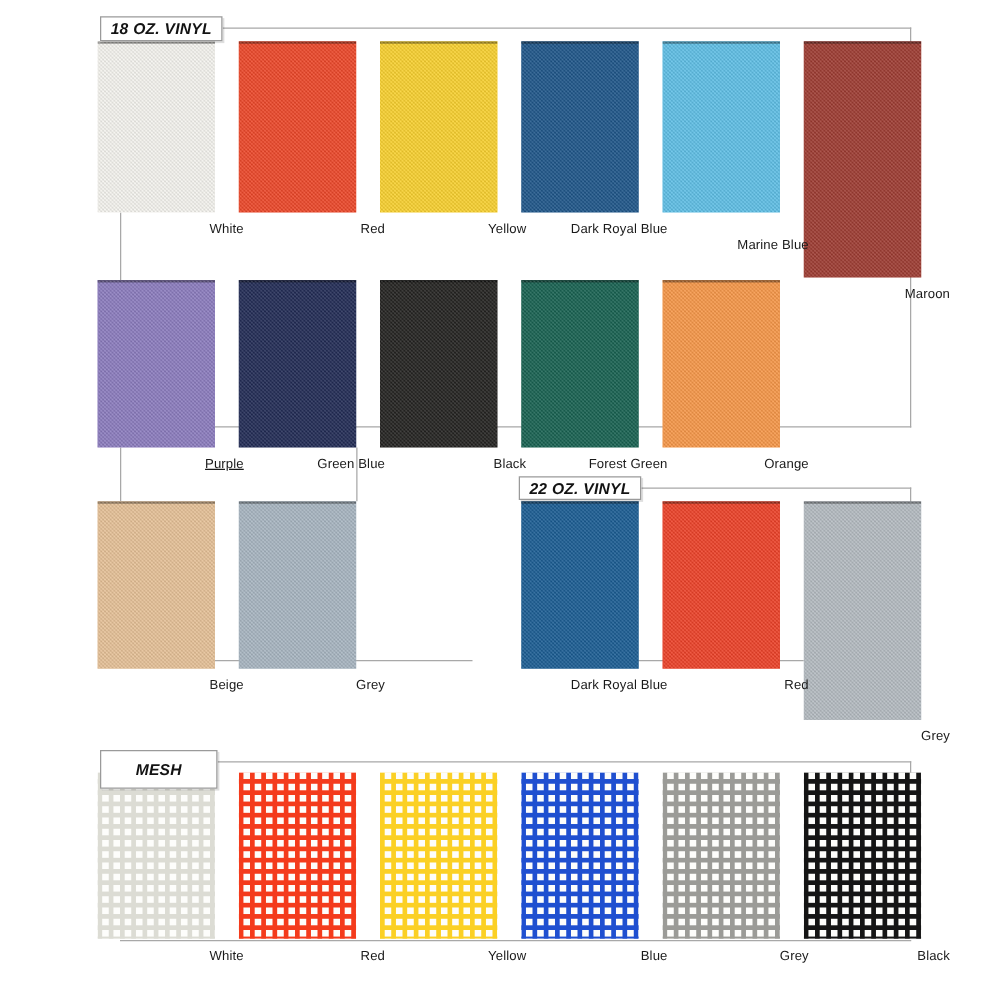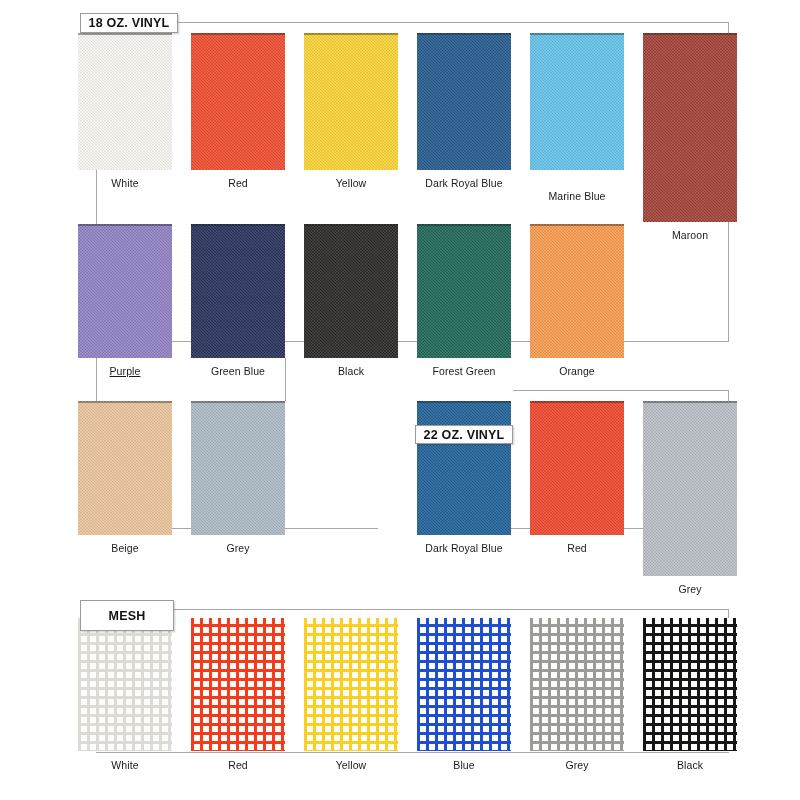--- a/index.html
+++ b/index.html
@@ -22,20 +22,21 @@
     color:#131313;
     font-weight:bold;
     font-size:12.5px;
     letter-spacing:0.2px;
     display:flex;
     align-items:center;
     justify-content:center;
     box-sizing:border-box;
     z-index:6;
     white-space:nowrap;
+    font-style:italic;
   }
 
   
   .ln{position:absolute;background:#a8a8a8;z-index:1;}
   .ln.h{height:1px;}
   .ln.v{width:1px;}
 
   
   .swatch{
     position:absolute;
@@ -64,21 +65,21 @@
     position:absolute;inset:0;
     background-repeat:repeat;
     background-size:9px 9px;
   }
 
   
   .caption{
     position:absolute;
     font-size:10.5px;
     color:#1a1a1a;
-    text-align:center;
+    text-align:right;
     z-index:5;
     white-space:nowrap;
     font-weight:500;
     letter-spacing:0.1px;
   }
 </style>
 </head>
 <body>
 
 <div id="sheet">
@@ -139,21 +140,21 @@
     <div class="swatch vinyl" style="left: 78px; top: 401px; width: 94px; height: 134px; background: rgb(232, 194, 151);">
       <div class="toprule"></div>
     </div>
     <div class="caption" style="left: 55px; top: 542px; width: 140px;">Beige</div>
     <div class="swatch vinyl" style="left: 191px; top: 401px; width: 94px; height: 134px; background: rgb(168, 182, 194);">
       <div class="toprule"></div>
     </div>
     <div class="caption" style="left: 168px; top: 542px; width: 140px;">Grey</div>
     <div class="ln h" style="left: 513px; top: 390px; width: 216px;"></div>
     <div class="ln v" style="left: 728px; top: 390px; height: 12px;"></div>
-    <div class="section-label" style="left: 415px; top: 381px; width: 98px; height: 19px; margin-top: 44px;">
+    <div class="section-label" style="left: 415px; top: 381px; width: 98px; height: 19px;">
       <span>22 OZ. VINYL</span>
     </div>
     <div class="ln h" style="left: 417px; top: 528px; width: 226px;"></div>
     <div class="swatch vinyl" style="left: 417px; top: 401px; width: 94px; height: 134px; background: rgb(23, 91, 147);">
       <div class="toprule"></div>
     </div>
     <div class="caption" style="left: 394px; top: 542px; width: 140px;">Dark Royal Blue</div>
     <div class="swatch vinyl" style="left: 530px; top: 401px; width: 94px; height: 134px; background: rgb(239, 63, 37);">
       <div class="toprule"></div>
     </div>

